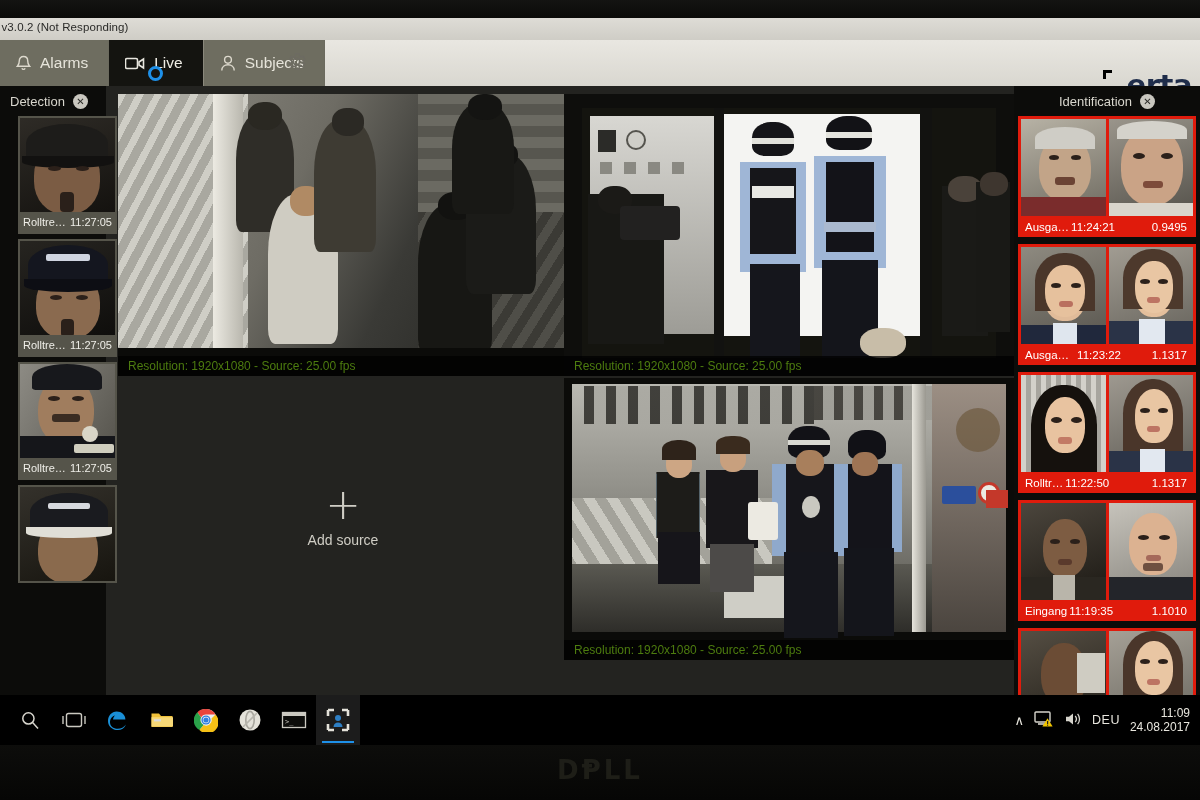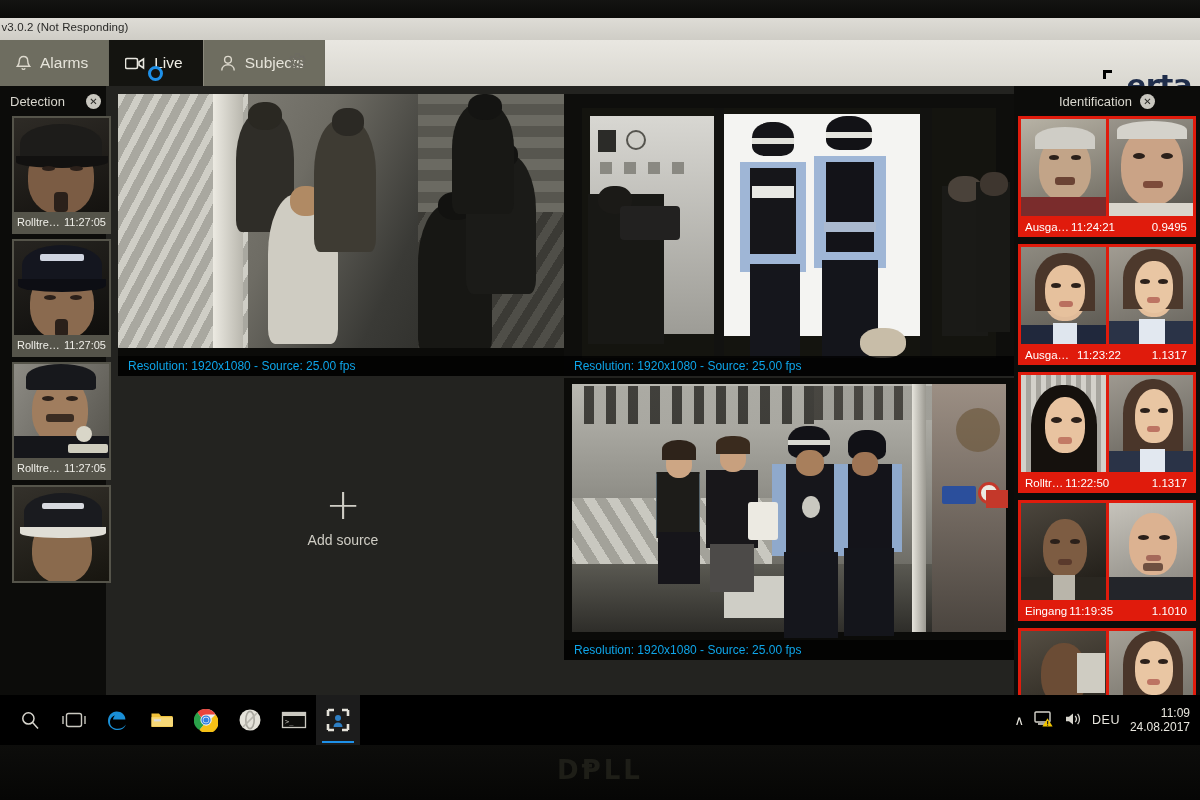--- a/index.html
+++ b/index.html
@@ -60,37 +60,37 @@
   #herta .txt { font-size:29px; font-weight:bold; color:#1f2d4a; letter-spacing:-.5px;
                 font-family:"DejaVu Sans", sans-serif; }
 
   
   #appbody { position:absolute; left:0; top:68px; width:1200px; height:609px;
              background:#232320; }
 
   
   #detection { position:absolute; left:0; top:0; width:106px; height:609px;
                background:#0c0c0a; }
-  #detection .phead { height:30px; display:flex; align-items:center; gap:21px;
+  #detection .phead { height:30px; display:flex; align-items:center; gap:8px;
                padding-left:10px; color:#d8d6cd; font-size:13px; }
   .closebtn { width:15px; height:15px; border-radius:50%; background:#c9c7bf;
               color:#2b2b28; font-size:10px; line-height:15px; text-align:center;
               font-family:"DejaVu Sans", sans-serif; }
-  .det-card { width:99px; margin:0 0 5px 12px; background:#55544a; padding:2px; }
+  .det-card { width:99px; margin:0 0 5px 18px; background:#55544a; padding:2px; }
   .det-thumb { width:95px; height:94px; background:#1a1a18; overflow:hidden;
                position:relative; }
   .det-cap { height:20px; display:flex; align-items:center; justify-content:space-between;
              padding:0 3px; color:#efeee8; font-size:11px; white-space:nowrap; }
   .det-cap .nm { overflow:hidden; }
 
   
   #grid { position:absolute; left:106px; top:0; width:908px; height:609px; }
   .cell { position:absolute; background:#080806; overflow:hidden; }
   .cell .res { position:absolute; left:0; bottom:0; width:100%; height:20px;
-               background:rgba(0,0,0,.72); color:#0ea5e9; font-size:12px;
+               background:rgba(0,0,0,.72); color:#4d7c0f; font-size:12px;
                line-height:20px; padding-left:10px; white-space:nowrap; }
   #cellA { left:12px; top:8px; width:450px; height:282px; }
   #cellB { left:458px; top:8px; width:450px; height:282px; }
   #cellC { left:458px; top:292px; width:450px; height:282px; }
   #addsrc { position:absolute; left:12px; top:292px; width:450px; height:282px;
             display:flex; flex-direction:column; align-items:center;
             justify-content:center; gap:12px; color:#cfcdc4; }
   #addsrc .plus { font-size:42px; line-height:30px; font-weight:300;
             font-family:"DejaVu Sans", sans-serif; }
   #addsrc .lbl { font-size:14px; }

